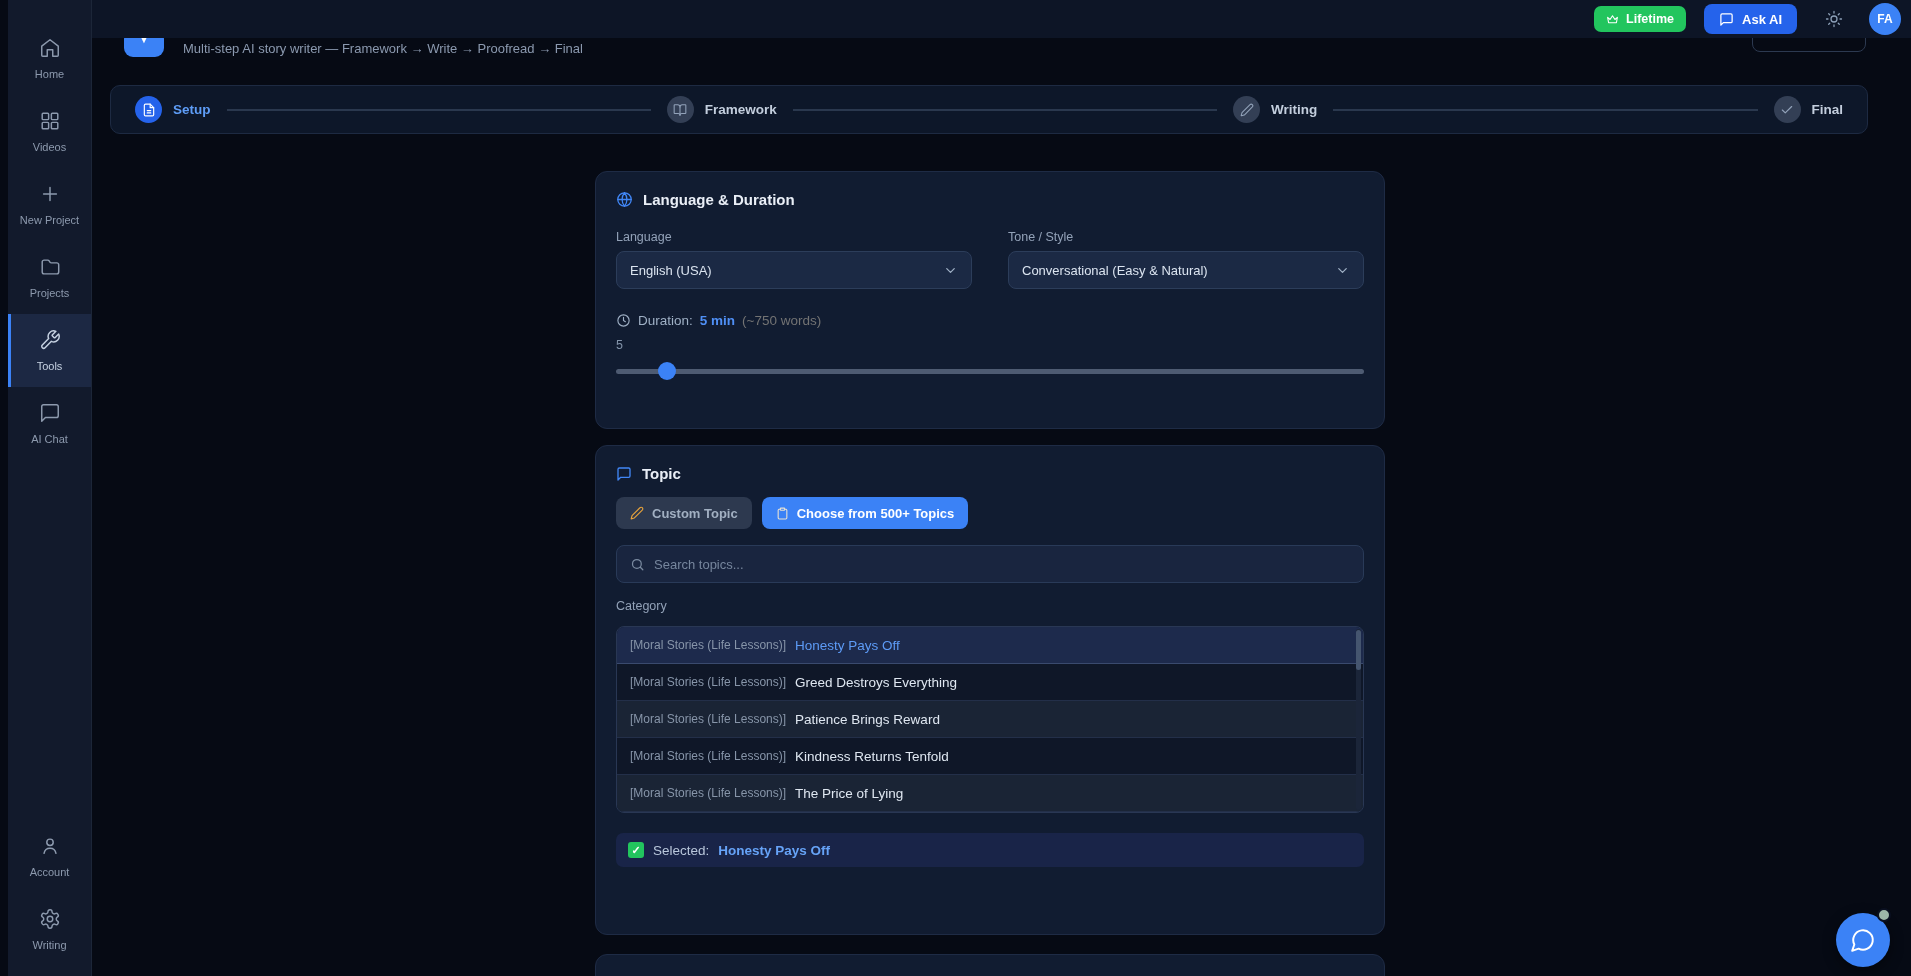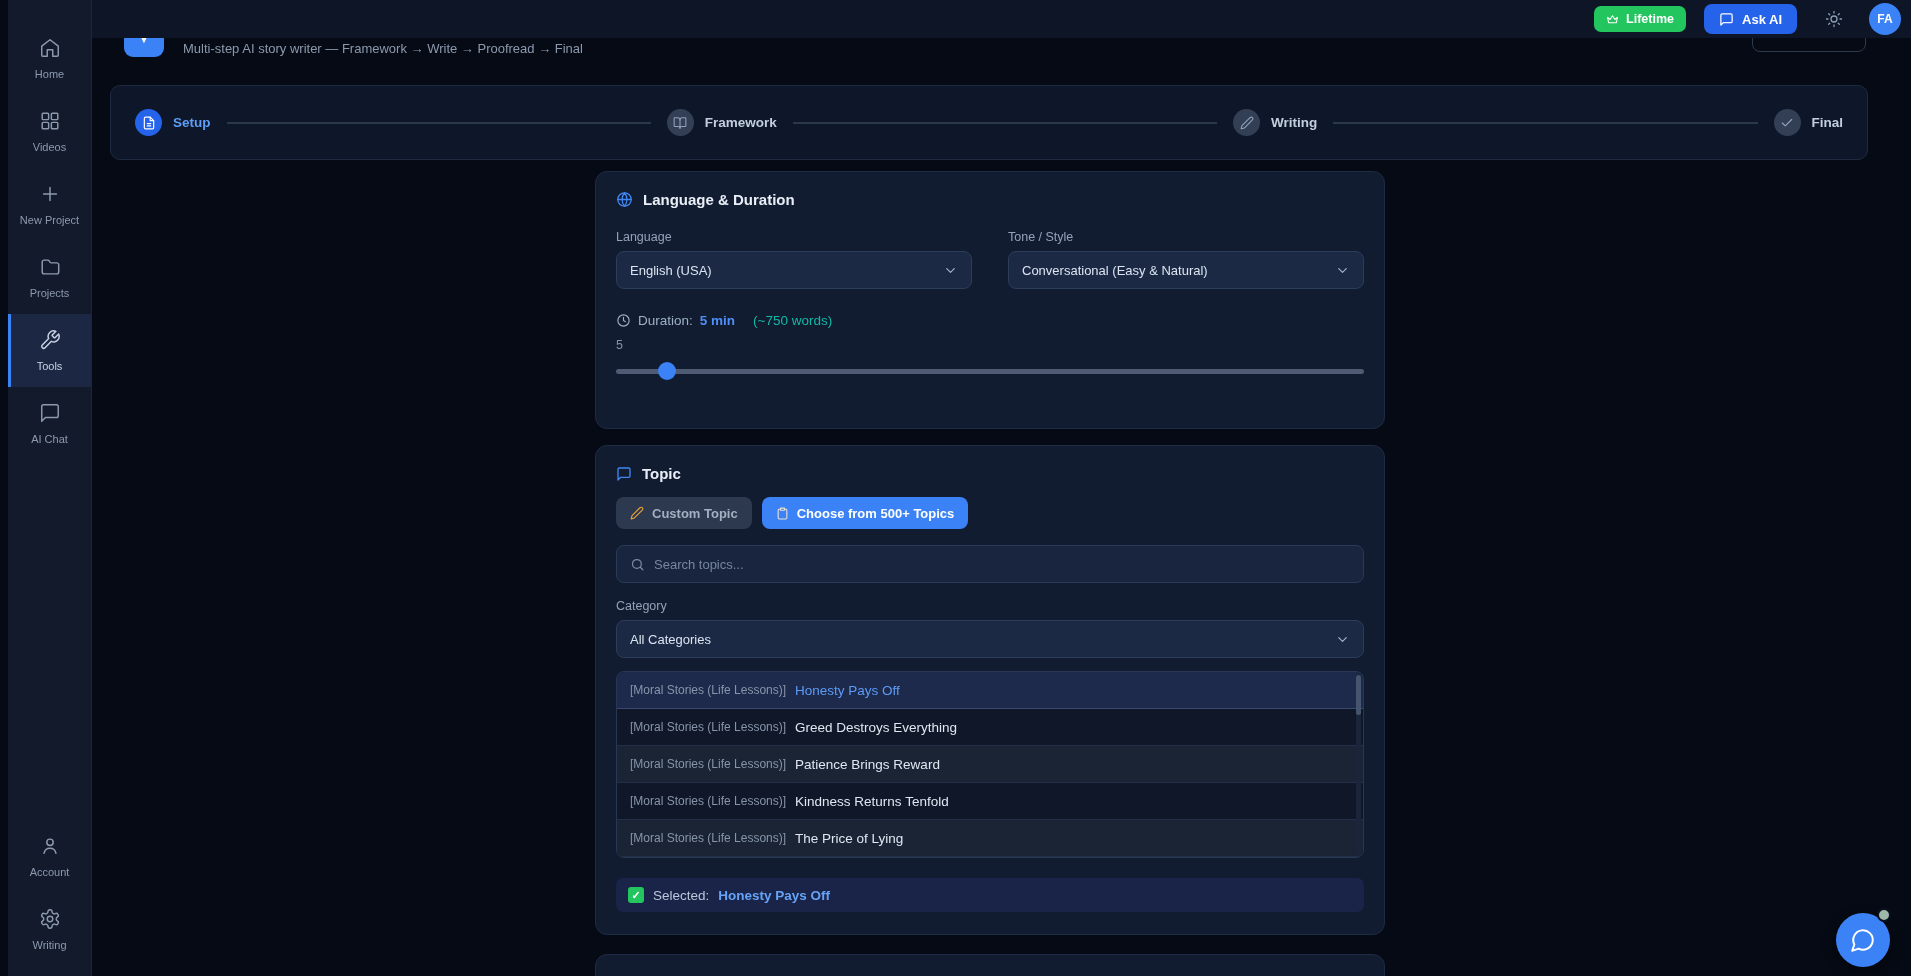--- a/index.html
+++ b/index.html
@@ -20,21 +20,21 @@
   .theme-toggle { margin-right:26px; cursor:pointer; display:flex; }
   .avatar { width:32px; height:32px; border-radius:50%; background:#3b82f6; color:#fff; font-size:12px; font-weight:700; display:flex; align-items:center; justify-content:center; margin-right:2px; cursor:pointer; }
 
   
   .tool-badge { position:absolute; left:124px; top:30px; width:40px; height:27px; background:#3b82f6; border-radius:9px; z-index:1; cursor:pointer; }
   .tool-badge .chev { position:absolute; left:0; right:0; top:6px; text-align:center; color:#fff; font-size:9px; line-height:9px; }
   .page-subtitle { position:absolute; left:183px; top:41px; font-size:13px; color:#8b99af; z-index:1; }
   .partial-btn { position:absolute; left:1752px; top:28px; width:114px; height:24px; border:1px solid #2c3950; border-radius:8px; z-index:1; background:transparent; cursor:pointer; }
 
   
-  .stepper { position:absolute; left:110px; top:85px; width:1758px; height:75px; background:#0d1729; border:1px solid #1d2a42; border-radius:10px; display:flex; align-items:center; padding:0 24px; z-index:1; }
+  .stepper { position:absolute; left:110px; top:85px; width:1758px; height:49px; background:#0d1729; border:1px solid #1d2a42; border-radius:10px; display:flex; align-items:center; padding:0 24px; z-index:1; }
   .step { display:flex; align-items:center; gap:11px; cursor:pointer; }
   .step-circle { width:27px; height:27px; border-radius:50%; background:#333f55; display:flex; align-items:center; justify-content:center; flex:none; }
   .step-label { font-size:13.5px; color:#c3cedd; font-weight:600; white-space:nowrap; }
   .step.active .step-circle { background:#2563eb; }
   .step.active .step-label { color:#5e9df6; font-weight:700; }
   .connector { flex:1; height:2px; background:#2a384e; margin:0 16px; }
 
   
   .card { position:absolute; left:595px; width:790px; background:#111c31; border:1px solid #1e2b45; border-radius:12px; padding:19px 20px; z-index:1; }
   #card-lang  { top:171px; height:258px; }
@@ -42,21 +42,21 @@
   #card-peek  { top:954px; height:40px; padding:0; }
   .card-header { display:flex; align-items:center; gap:10px; }
   .card-title { font-size:15px; font-weight:700; color:#e9eef6; }
 
   .form-grid { display:grid; grid-template-columns:1fr 1fr; column-gap:36px; margin-top:22px; }
   .field-label { font-size:12.5px; color:#93a2b8; margin-bottom:7px; }
   .select { height:38px; border-radius:8px; background:#1b2944; border:1px solid #2c3d5a; display:flex; align-items:center; justify-content:space-between; padding:11px 13px; font-size:13px; color:#dbe4f0; cursor:pointer; }
 
   .duration-row { margin-top:24px; display:flex; align-items:center; gap:7px; font-size:13.5px; color:#9fb0c5; }
   .duration-value { color:#4f8ff5; font-weight:700; }
-  .duration-suffix { color:#14b8a6; margin-left:11px; }
+  .duration-suffix { color:#737373; margin-left:0; }
   .slider-value { margin-top:10px; font-size:12.5px; color:#8494aa; }
   .slider { position:relative; height:18px; margin-top:10px; cursor:pointer; }
   .slider-track { position:absolute; left:0; right:0; top:7px; height:5px; border-radius:3px; background:#4e5b72; }
   .slider-thumb { position:absolute; top:0; left:calc(6.8% - 9px); width:18px; height:18px; border-radius:50%; background:#3b82f6; cursor:grab; }
   .slider-ticks { display:flex; justify-content:space-between; margin-top:7px; font-size:12px; color:#93a2b8; }
 
   .topic-buttons { display:flex; gap:10px; margin-top:15px; }
   .btn-custom { height:32px; border-radius:8px; background:#2d394f; color:#a2b0c2; font-size:13px; font-weight:700; display:flex; align-items:center; gap:8px; padding:0 14px; border:none; cursor:pointer; font-family:inherit; }
   .btn-choose { height:32px; border-radius:8px; background:#3b82f6; color:#fff; font-size:13px; font-weight:700; display:flex; align-items:center; gap:8px; padding:0 14px; border:none; cursor:pointer; font-family:inherit; }
   .search-box { margin-top:16px; height:38px; border-radius:8px; background:#19253f; border:1px solid #293a58; display:flex; align-items:center; padding:0 13px; gap:9px; }
@@ -305,28 +305,20 @@
     <div class="search-box">
       <span style="display:flex;">
           <svg viewBox="0 0 24 24" width="15" height="15" fill="none" stroke="#7a8aa0" stroke-width="2" stroke-linecap="round">
             <circle cx="11" cy="11" r="7"></circle>
             <path d="m16.5 16.5 4 4"></path>
           </svg>
         </span>
       <input type="text" placeholder="Search topics..." style="">
     </div>
     <div class="field-label category-label">Category</div>
-    <div class="select">
-      <span>All Categories</span>
-      <span style="display:flex;">
-          <svg viewBox="0 0 24 24" width="15" height="15" fill="none" stroke="#9fb0c5" stroke-width="2" stroke-linecap="round" stroke-linejoin="round">
-            <path d="m6 9 6 6 6-6"></path>
-          </svg>
-        </span>
-    </div>
     <div class="topic-list">
       <div class="topic-row selected">
         <span class="topic-cat">[Moral Stories (Life Lessons)]</span>
         <span class="topic-title">Honesty Pays Off</span>
       </div>
       <div class="topic-row even">
         <span class="topic-cat">[Moral Stories (Life Lessons)]</span>
         <span class="topic-title">Greed Destroys Everything</span>
       </div>
       <div class="topic-row odd">

